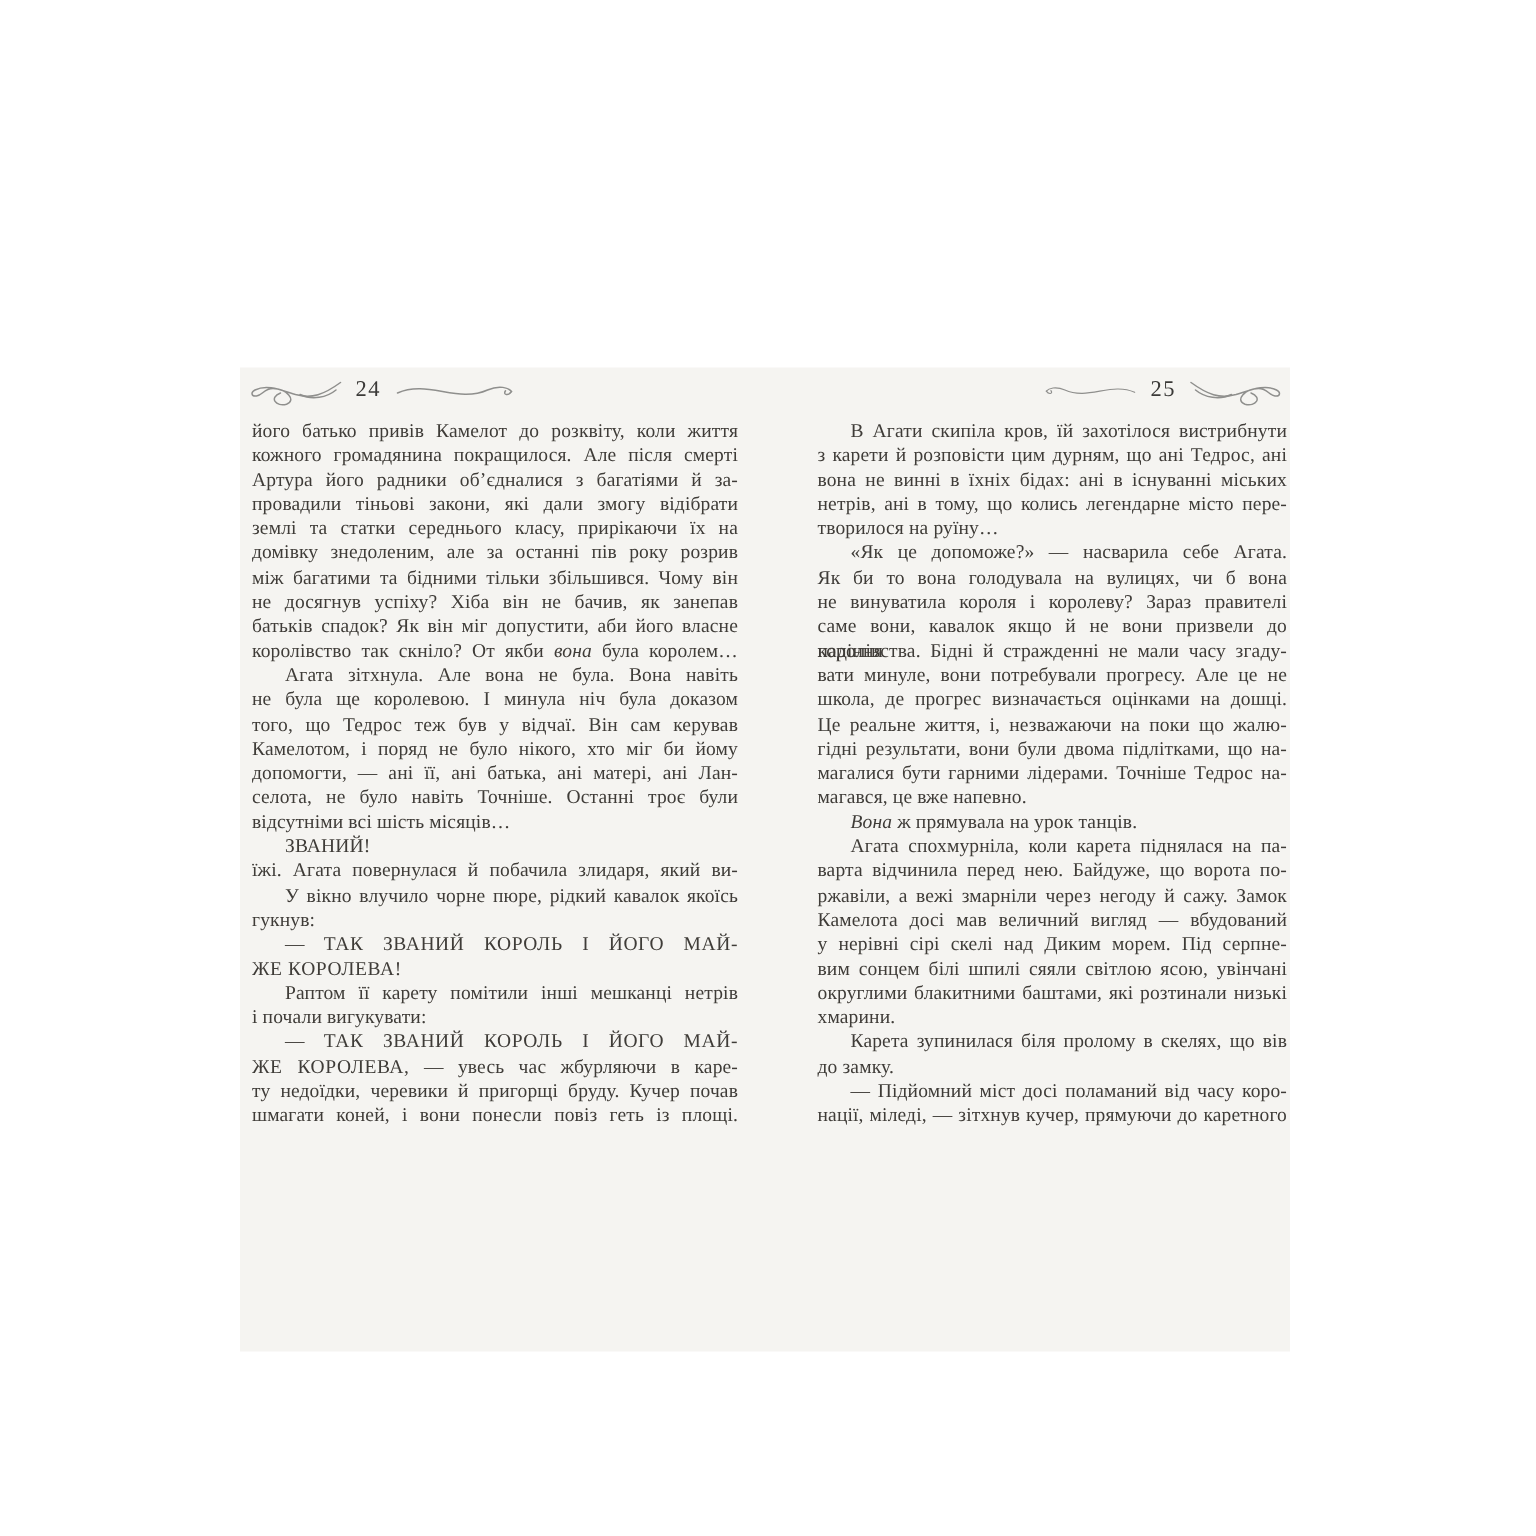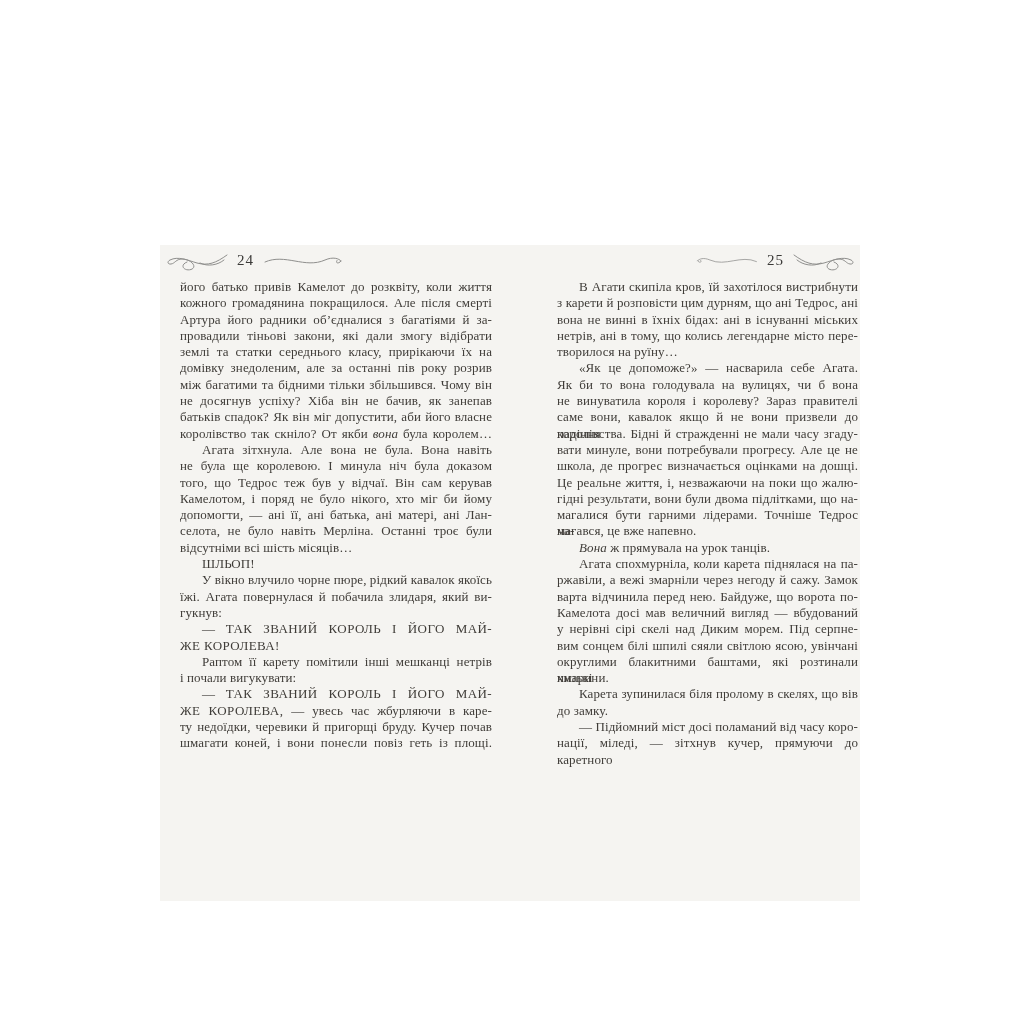--- a/index.html
+++ b/index.html
@@ -44,21 +44,20 @@
   .col.left  { left: 8px;   width: 324px; }
   .col.right { left: 385px; width: 313px; }
   .line {
     font-size: 13px;
     line-height: 16.3px;
     height: 16.3px;
     text-align: justify;
     text-align-last: left;
     white-space: nowrap;
     letter-spacing: 0.1px;
-    margin-left: 12px;
   }
   .line.just { text-align-last: justify; white-space: normal; }
   .line.ind  { text-indent: 22px; }
   .s-n { }
   .s-i { font-style: italic; }
   .s-u { text-underline-offset: 2px; }
   .s-c { font-size: 13px; letter-spacing: 0.4px; }
 </style>
 </head>
 <body>
@@ -106,25 +105,25 @@
       <div class="line just"><span class="s-n">домівку знедоленим, але за останні пів року розрив</span></div>
       <div class="line just"><span class="s-n">між багатими та бідними тільки збільшився. Чому він</span></div>
       <div class="line just"><span class="s-n">не досягнув успіху? Хіба він не бачив, як занепав</span></div>
       <div class="line just"><span class="s-n">батьків спадок? Як він міг допустити, аби його власне</span></div>
       <div class="line just"><span class="s-n">королівство так скніло? От якби </span><span class="s-i">вона</span><span class="s-n"> була королем…</span></div>
       <div class="line just ind"><span class="s-n">Агата зітхнула. Але вона не була. Вона навіть</span></div>
       <div class="line just"><span class="s-n">не була ще королевою. І минула ніч була доказом</span></div>
       <div class="line just"><span class="s-n">того, що Тедрос теж був у відчаї. Він сам керував</span></div>
       <div class="line just"><span class="s-n">Камелотом, і поряд не було нікого, хто міг би йому</span></div>
       <div class="line just"><span class="s-n">допомогти, — ані її, ані батька, ані матері, ані Лан-</span></div>
-      <div class="line just"><span class="s-n">селота, не було навіть Мерліна. Останні троє були</span></div>
+      <div class="line just"><span class="s-n">селота, не було навіть Точніше. Останні троє були</span></div>
       <div class="line"><span class="s-n">відсутніми всі шість місяців…</span></div>
-      <div class="line ind"><span class="s-n">ШЛЬОП!</span></div>
+      <div class="line ind"><span class="s-n">ЗВАНИЙ!</span></div>
+      <div class="line just"><span class="s-n">їжі. Агата повернулася й побачила злидаря, який ви-</span></div>
       <div class="line just ind"><span class="s-n">У вікно влучило чорне пюре, рідкий кавалок якоїсь</span></div>
-      <div class="line just"><span class="s-n">їжі. Агата повернулася й побачила злидаря, який ви-</span></div>
       <div class="line"><span class="s-n">гукнув:</span></div>
       <div class="line just ind"><span class="s-n">— </span><span class="s-c">ТАК ЗВАНИЙ КОРОЛЬ І ЙОГО МАЙ-</span></div>
       <div class="line"><span class="s-c">ЖЕ КОРОЛЕВА!</span></div>
       <div class="line just ind"><span class="s-n">Раптом її карету помітили інші мешканці нетрів</span></div>
       <div class="line"><span class="s-n">і почали вигукувати:</span></div>
       <div class="line just ind"><span class="s-n">— </span><span class="s-c">ТАК ЗВАНИЙ КОРОЛЬ І ЙОГО МАЙ-</span></div>
       <div class="line just"><span class="s-c">ЖЕ КОРОЛЕВА,</span><span class="s-n"> — увесь час жбурляючи в каре-</span></div>
       <div class="line just"><span class="s-n">ту недоїдки, черевики й пригорщі бруду. Кучер почав</span></div>
       <div class="line just"><span class="s-n">шмагати коней, і вони понесли повіз геть із площі.</span></div>
     </div>
@@ -140,22 +139,22 @@
       <div class="line just"><span class="s-n">саме вони, кавалок якщо й не вони призвели до падіння</span></div>
       <div class="line just"><span class="s-n">королівства. Бідні й стражденні не мали часу згаду-</span></div>
       <div class="line just"><span class="s-n">вати минуле, вони потребували прогресу. Але </span><span class="s-u">це</span><span class="s-n"> не</span></div>
       <div class="line just"><span class="s-n">школа, де прогрес визначається оцінками на дошці.</span></div>
       <div class="line just"><span class="s-u">Це</span><span class="s-n"> реальне життя, і, незважаючи на поки що жалю-</span></div>
       <div class="line just"><span class="s-n">гідні результати, вони були двома підлітками, що на-</span></div>
       <div class="line just"><span class="s-n">магалися бути гарними лідерами. Точніше Тедрос на-</span></div>
       <div class="line"><span class="s-n">магався, </span><span class="s-u">це</span><span class="s-n"> вже напевно.</span></div>
       <div class="line ind"><span class="s-i">Вона</span><span class="s-n"> ж прямувала на урок танців.</span></div>
       <div class="line just ind"><span class="s-n">Агата спохмурніла, коли карета піднялася на па-</span></div>
+      <div class="line just"><span class="s-n">варта відчинила перед нею. Байдуже, що ворота по-</span></div>
       <div class="line just"><span class="s-n">ржавіли, а вежі змарніли через негоду й сажу. Замок</span></div>
-      <div class="line just"><span class="s-n">варта відчинила перед нею. Байдуже, що ворота по-</span></div>
       <div class="line just"><span class="s-n">Камелота досі мав величний вигляд — вбудований</span></div>
       <div class="line just"><span class="s-n">у нерівні сірі скелі над Диким морем. Під серпне-</span></div>
       <div class="line just"><span class="s-n">вим сонцем білі шпилі сяяли світлою ясою, увінчані</span></div>
       <div class="line just"><span class="s-n">округлими блакитними баштами, які розтинали низькі</span></div>
       <div class="line"><span class="s-n">хмарини.</span></div>
       <div class="line just ind"><span class="s-n">Карета зупинилася біля пролому в скелях, що вів</span></div>
       <div class="line"><span class="s-n">до замку.</span></div>
       <div class="line just ind"><span class="s-n">— Підйомний міст досі поламаний від часу коро-</span></div>
       <div class="line just"><span class="s-n">нації, міледі, — зітхнув кучер, прямуючи до каретного</span></div>
     </div>

